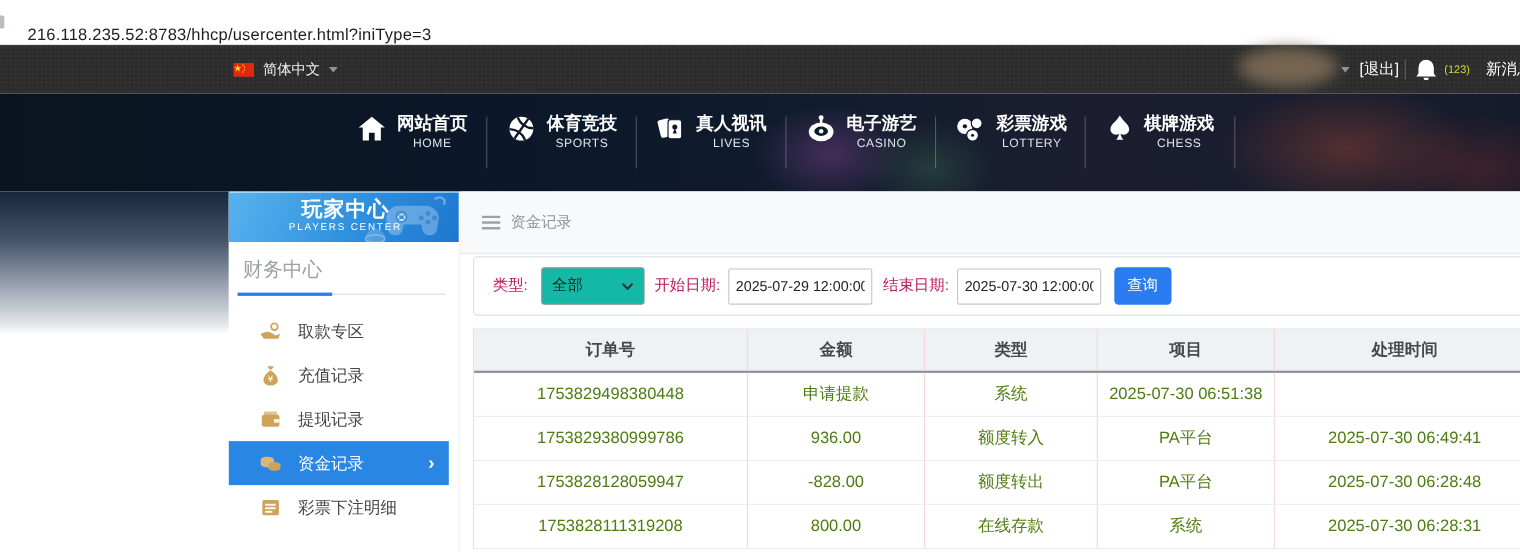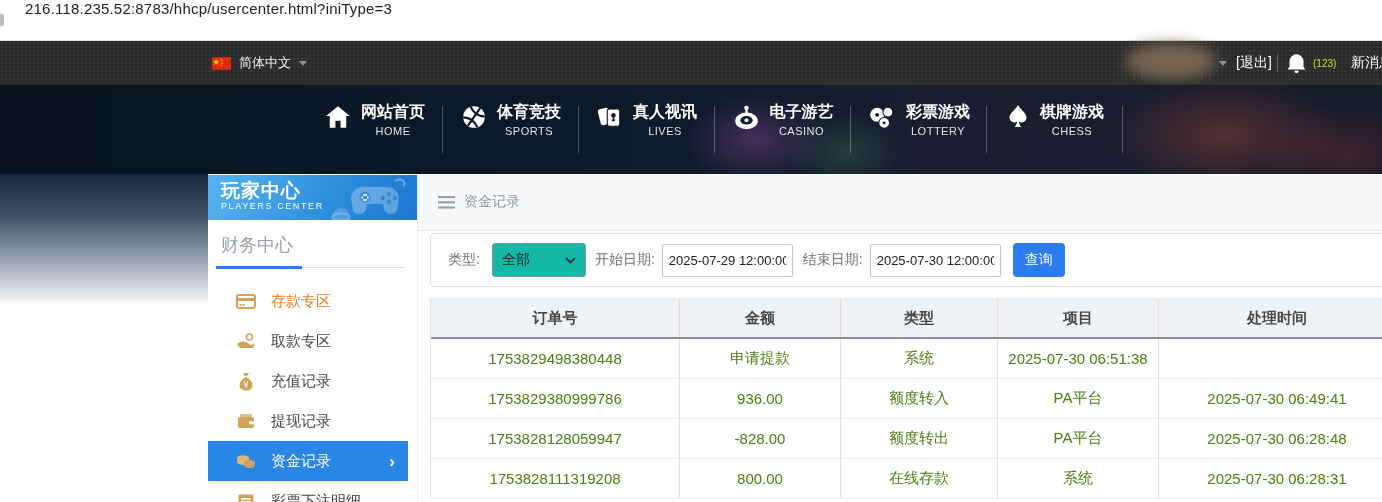--- a/index.html
+++ b/index.html
@@ -1,20 +1,20 @@
 <!DOCTYPE html>
 <html><head>
 <meta charset="utf-8">
 <style>
   * { margin:0; padding:0; box-sizing:border-box; }
   body { font-family:"Liberation Sans","DejaVu Sans",sans-serif; background:#fff; }
   .screen { position:relative; width:1382px; height:502px; background:#fff; overflow:hidden; }
 
   
-  .urlbar { position:absolute; left:0; top:0; width:1382px; height:41px; background:#fff; border-bottom:1px solid #dadce0; display:flex; align-items:flex-start; padding-left:25px; }
+  .urlbar { position:absolute; left:0; top:0; width:1382px; height:41px; background:#fff; border-bottom:1px solid #dadce0; display:flex; align-items:flex-end; padding-left:25px; }
   .urlbar-frag { position:absolute; left:0; top:14px; width:4px; height:12px; background:#b9bcc0; border-radius:0 2px 2px 0; }
   .url-text { font-size:15px; color:#1c1e21; letter-spacing:.2px; }
 
   
   .topbar { position:absolute; left:0; top:41px; width:1382px; height:44px; background-color:#2c2c2c;
     background-image:radial-gradient(rgba(255,255,255,.05) 1px, transparent 1.1px); background-size:4px 4px; }
   .lang { position:absolute; left:212px; top:0; height:44px; display:flex; align-items:center; gap:8px; cursor:pointer; }
   .lang-label { font-size:13px; color:#f0f0f0; }
   .caret-down { width:0; height:0; border-left:4px solid transparent; border-right:4px solid transparent; border-top:5px solid #8f9498; }
   .user-blob { position:absolute; left:1126px; top:2px; width:90px; height:36px; background:#7d6b55; border-radius:50%; filter:blur(7px); opacity:.9; }
@@ -40,41 +40,41 @@
   .nav-texts { display:flex; flex-direction:column; align-items:center; gap:2px; }
   .nav-zh { font-size:16px; font-weight:bold; color:#fff; white-space:nowrap; }
   .nav-en { font-size:11px; color:#dde4ea; letter-spacing:.5px; }
 
   
   .left-fade { position:absolute; left:0; top:174px; width:208px; height:130px;
     background:linear-gradient(180deg,#15273d 0%,#46566a 35%,#97a1af 65%,#e4e6ea 93%,#ffffff 100%); }
 
   
   .sidebar { position:absolute; left:208px; top:175px; width:210px; height:327px; background:#fff; border-right:1px solid #eef0f2; }
-  .sb-header { position:relative; height:45px; background:linear-gradient(115deg,#58b3ee 0%,#2f90de 55%,#1c77d0 100%); color:#fff; padding:5px 10px 0 13px; overflow:hidden; cursor:default; }
+  .sb-header { position:relative; height:45px; background:linear-gradient(115deg,#58b3ee 0%,#2f90de 55%,#1c77d0 100%); color:#fff; padding:5px 10px 0 13px; overflow:hidden; cursor:default;text-align:center; }
   .sb-title { font-size:19px; font-weight:bold; letter-spacing:1px; line-height:21px; }
   .sb-sub { font-size:9px; letter-spacing:1.6px; }
   .sb-deco { position:absolute; right:4px; top:2px; }
   .sb-section { margin:13px 0 0 13px; font-size:18px; color:#9aa0a6; }
   .sb-divider { position:relative; height:1px; background:#ddd; margin:10px 12px 0 8px; }
   .sb-divider .blue { position:absolute; left:0; top:-1px; width:86px; height:3px; background:#2b7cf0; }
   .sb-menu { margin-top:13px; }
   .sb-item { position:relative; height:40px; display:flex; align-items:center; padding-left:28px; gap:15px; font-size:15px; color:#454545; cursor:pointer; }
   .sb-item .sb-ico { width:20px; height:20px; display:flex; align-items:center; justify-content:center; }
   .sb-item.orange .sb-label { color:#ef7b1a; }
   .sb-item.active { width:200px; background:#2a86e3; color:#fff; }
   .sb-item.active .chev { position:absolute; right:13px; top:50%; transform:translateY(-50%); color:#fff; font-size:17px; font-weight:bold; line-height:1; }
 
   
   .crumb { position:absolute; left:418px; top:174px; width:964px; height:57px; background:#f8f9fa; border-bottom:1px solid #e7e8ea; display:flex; align-items:center; padding-left:20px; gap:9px; }
   .crumb-text { font-size:14px; color:#8f959e; }
 
   
   .filterbox { position:absolute; left:430px; top:233px; width:966px; height:54px; background:#fff; border:1px solid #dcdfe3; border-radius:4px; display:flex; align-items:center; padding-left:17px; }
-  .f-label { font-size:14px; color:#737373; white-space:nowrap; }
+  .f-label { font-size:14px; color:#be185d; white-space:nowrap; }
   .type-select { width:94px; height:34px; border:1px solid #8f9296; border-radius:3px; background:#14b8a6; display:flex; align-items:center; justify-content:space-between; padding:0 9px; font-size:14px; color:#222; margin:0 9px 0 12px; cursor:pointer; }
   .date-input { width:131px; height:33px; border:1px solid #c6c6c6; border-radius:2px; font-size:13px; color:#222; padding:0 6px; margin:0 10px 0 7px; font-family:inherit; }
   .search-btn { width:52px; height:34px; background:#2b7cf0; border:none; border-radius:4px; color:#fff; font-size:14px; margin-left:2px; cursor:pointer; }
 
   
   .table { position:absolute; left:430px; top:298px; width:966px; border-top:1px solid #e8eaec; border-left:1px solid #e0e4e7; background:#fff; }
   .t-row { display:grid; grid-template-columns:249px 161px 157px 161px 1fr; height:40px; }
   .t-row.head { background:#eff2f5; border-bottom:2px solid #90909a; }
   .t-cell { display:flex; align-items:center; justify-content:center; font-size:15px; color:#4d7c0f; border-right:1px solid #f6d6d6; white-space:nowrap; }
   .t-row.head .t-cell { font-weight:bold; color:#474747; }
@@ -218,31 +218,20 @@
       </svg>
     </div>
 
     <div class="sb-section">财务中心</div>
     <div class="sb-divider">
         <span class="blue"></span>
       </div>
 
     <div class="sb-menu">
 
-      <div class="sb-item orange">
-        <span class="sb-ico">
-            <svg width="20" height="17" viewBox="0 0 20 17">
-              <rect x="1" y="2" width="18" height="13" rx="2" fill="none" stroke="#cfa358" stroke-width="2"></rect>
-              <rect x="1" y="5" width="18" height="3" fill="#cfa358"></rect>
-              <rect x="3.5" y="11" width="2" height="1.8" fill="#cfa358"></rect>
-              <rect x="6.5" y="11" width="2" height="1.8" fill="#cfa358"></rect>
-            </svg>
-          </span>
-        <span class="sb-label">存款专区</span>
-      </div>
 
       <div class="sb-item">
         <span class="sb-ico">
             <svg width="20" height="16" viewBox="0 0 20 16">
               <circle cx="13.5" cy="4" r="3" fill="none" stroke="#cfa358" stroke-width="1.6"></circle>
               <path d="M1 11c4-3.2 8-3.2 12 0 2 1.5 4.6.6 6-1.2L17 15H4z" fill="#cfa358"></path>
             </svg>
           </span>
         <span class="sb-label">取款专区</span>
       </div>

